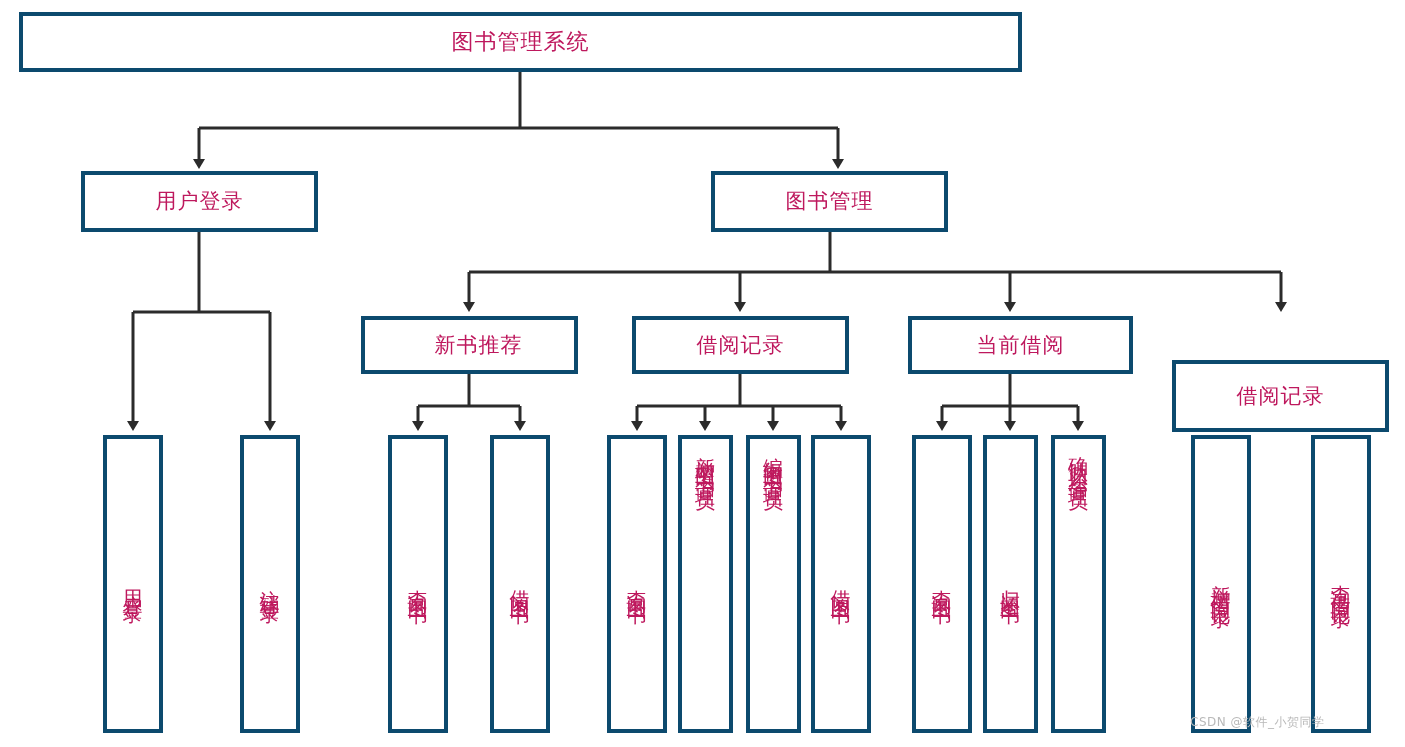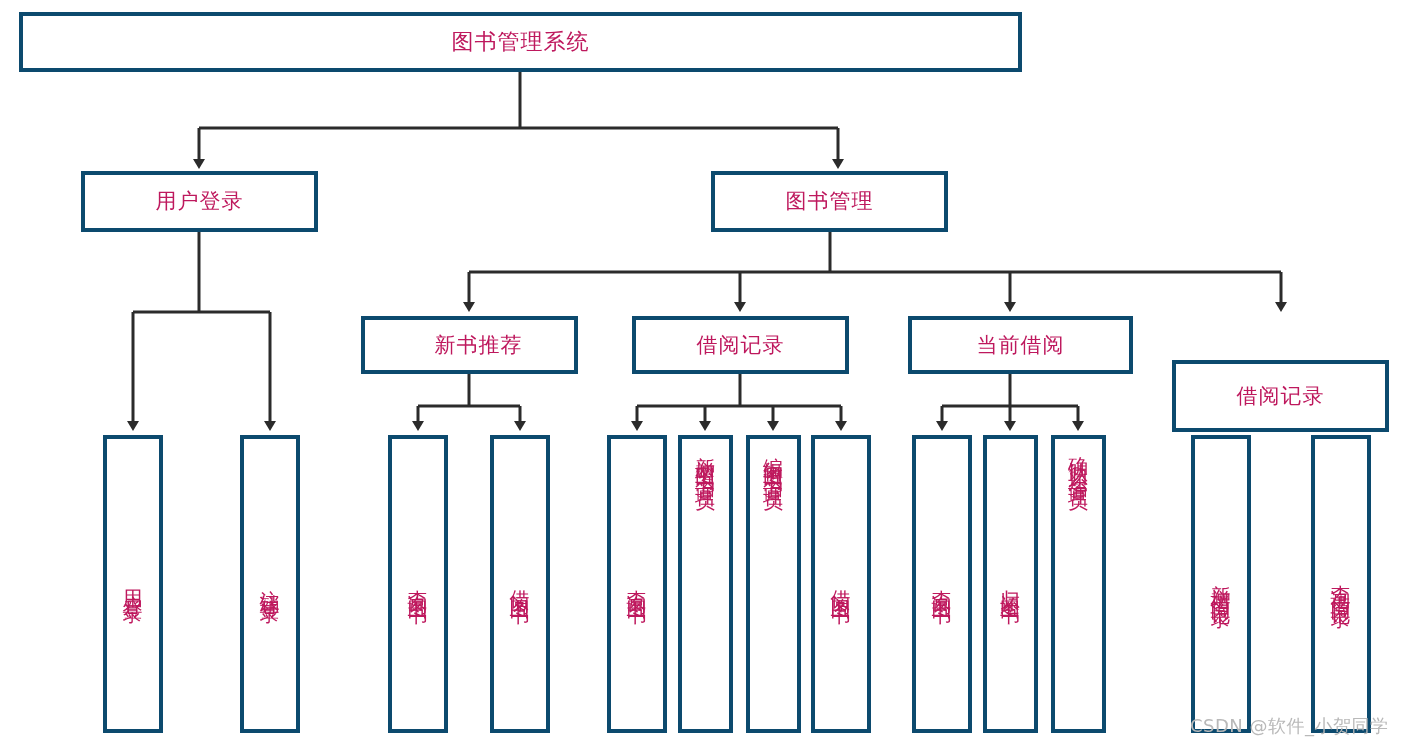--- a/index.html
+++ b/index.html
@@ -66,21 +66,21 @@
     white-space: nowrap;
     transform: none;
   }
   .node.vert.mid {
     align-items: center;
     padding-top: 0;
   }
   .watermark {
     position: absolute;
     color: #b9b9b9;
-    font-size: 18px;
+    font-size: 12px;
     letter-spacing: 0.5px;
     white-space: nowrap;
     user-select: none;
   }
 </style>
 </head>
 <body>
 
 <div id="canvas">
 

